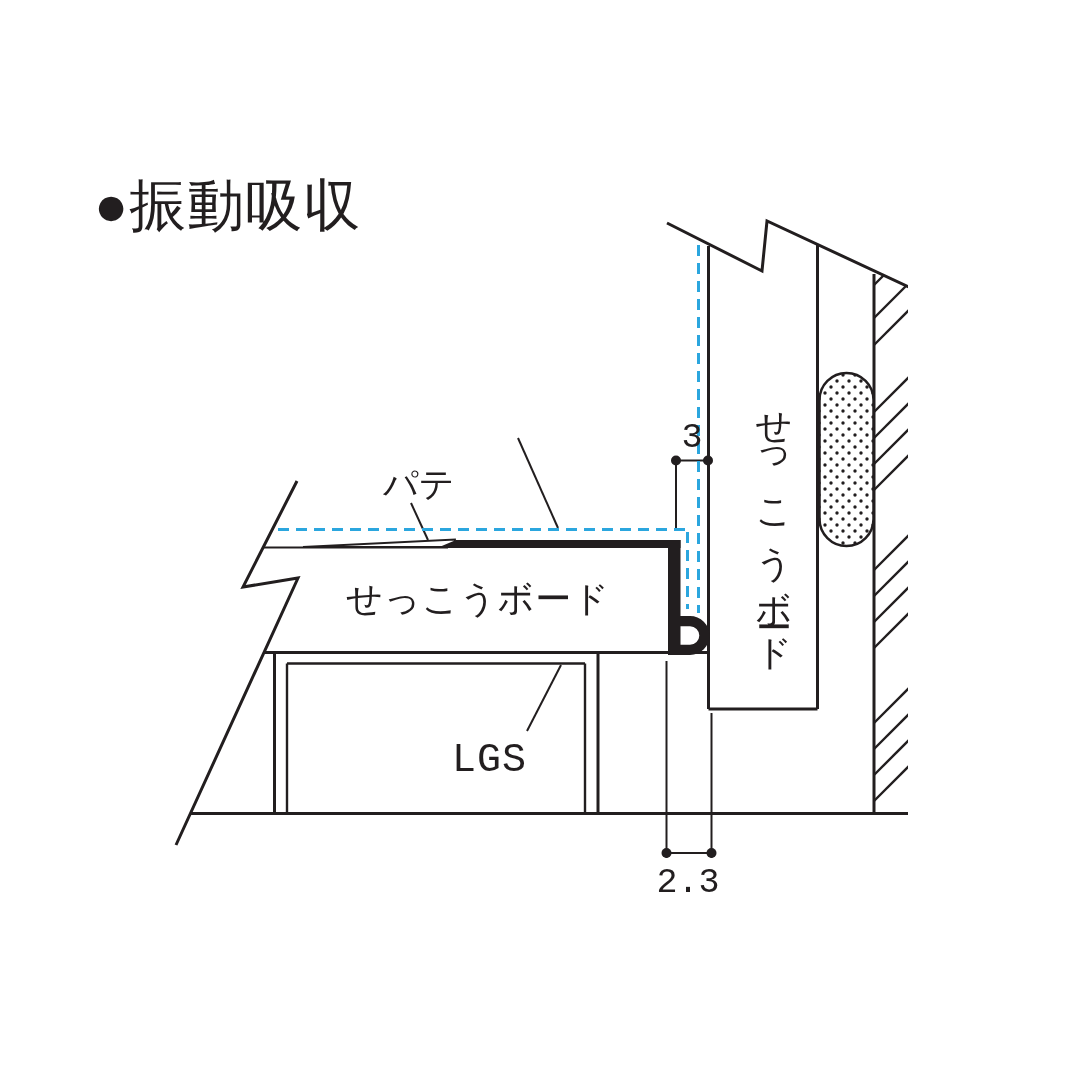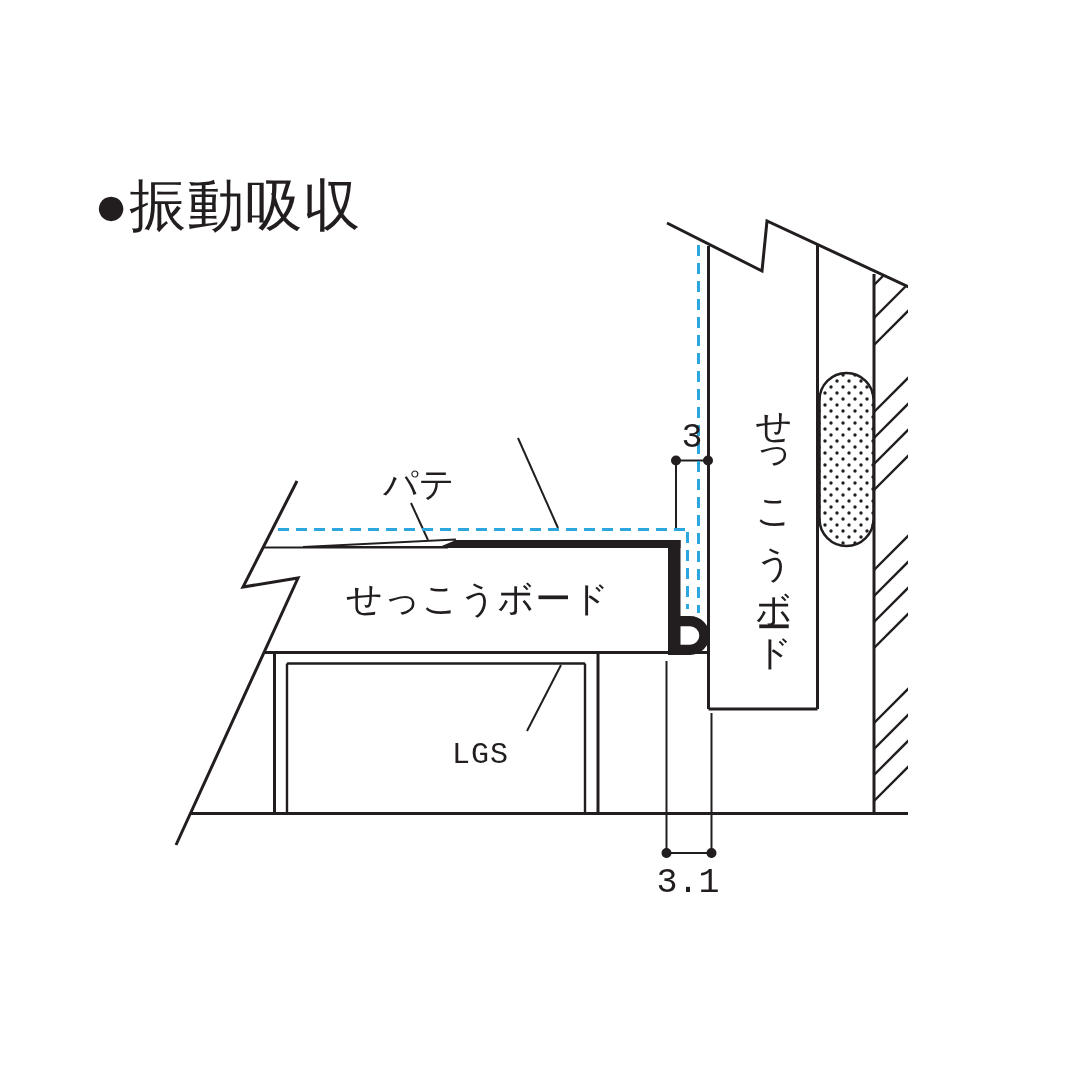--- a/index.html
+++ b/index.html
@@ -10,21 +10,21 @@
   #linework{position:absolute;left:0;top:0;}
   .txt{position:absolute;white-space:nowrap;color:#221e1f;}
   .title{font-size:57px;font-weight:500;letter-spacing:1px;}
   .label{font-size:35px;font-weight:400;}
   .dim{font-size:35px;font-weight:400;text-align:center;}
   #title-line1{left:94px;top:168px;}
   #title-line2{left:154px;top:250px;}
   #cross-label{left:351px;top:386px;}
   #putty-label{left:351px;top:461px;margin-left:32px;}
   #board-h-label{left:346px;top:575px;font-size:36px;letter-spacing:1px;}
-  #lgs-label{left:452px;top:738px;font-size:30px;letter-spacing:1px;}
+  #lgs-label{left:452px;top:738px;font-size:40px;letter-spacing:1px;}
   #dim3{left:674px;top:418px;width:36px;}
   #dim38{left:648px;top:863px;width:80px;}
   #board-v-label{
     left:746px;top:387px;font-size:36px;letter-spacing:3px;
     writing-mode:vertical-rl;text-orientation:mixed;height:280px;
   }
 </style>
 </head>
 <body>
 
@@ -121,15 +121,15 @@
   </svg>
 
   <div class="txt title" id="title-line1">●振動吸収</div>
 
   <div class="txt label" id="putty-label">パテ</div>
   <div class="txt label" id="board-h-label">せっこうボード</div>
   <div class="txt label" id="lgs-label">LGS</div>
   <div class="txt label" id="board-v-label">せっこうボード</div>
 
   <div class="txt dim" id="dim3">3</div>
-  <div class="txt dim" id="dim38">3.1</div>
+  <div class="txt dim" id="dim38">2.3</div>
 
 </div>
 
 </body></html>

